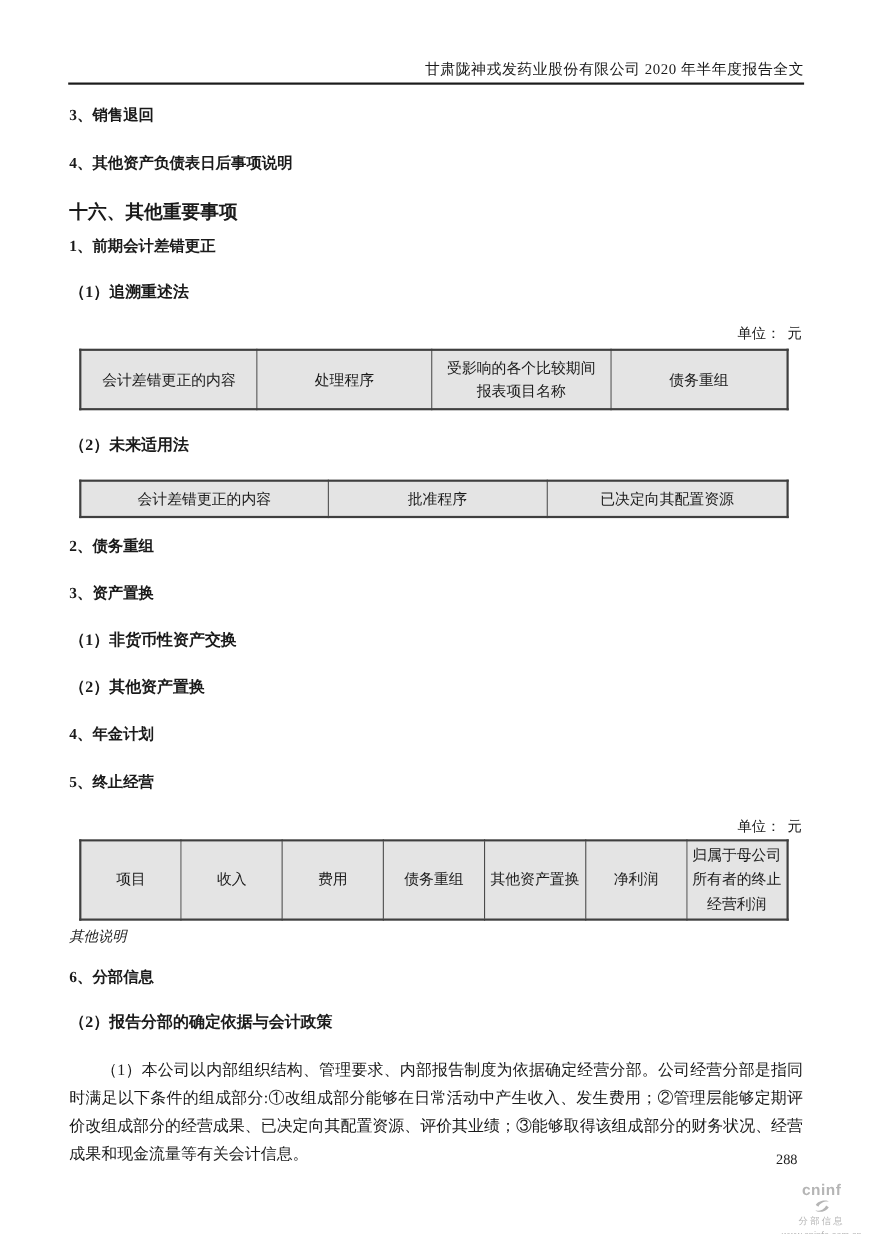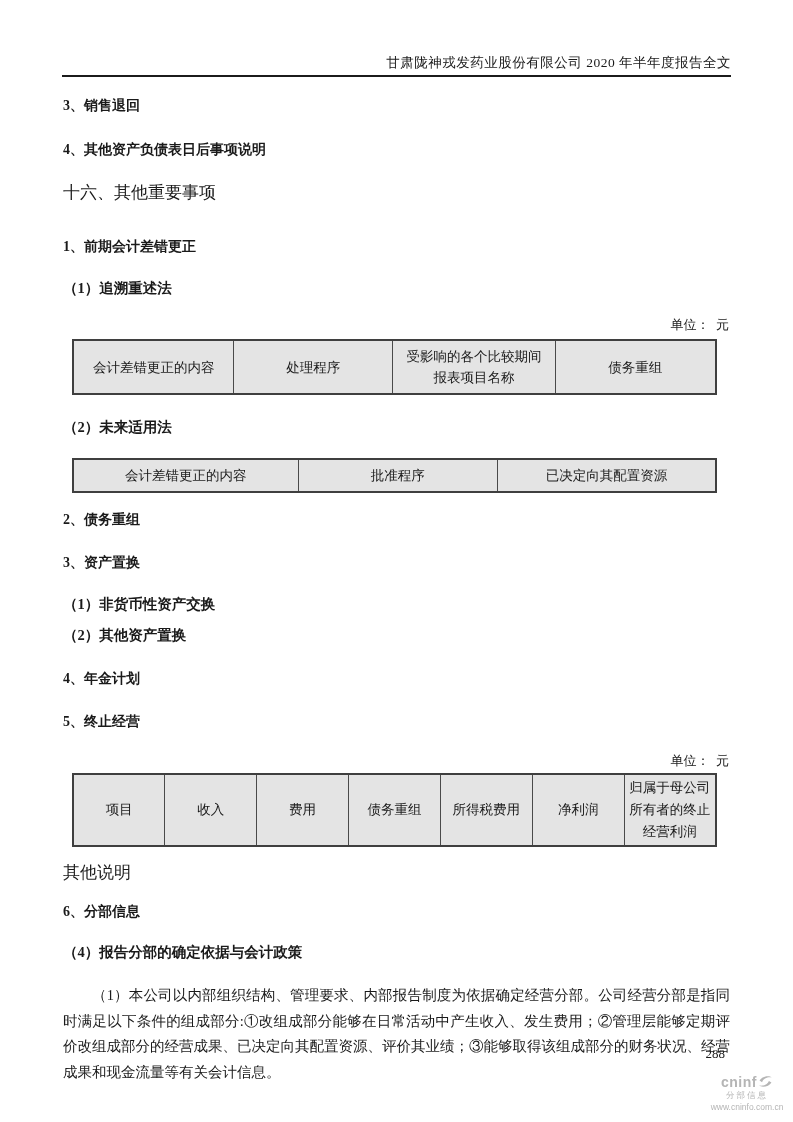--- a/index.html
+++ b/index.html
@@ -15,21 +15,21 @@
   .header{
     margin:0 62px;
     padding-top:54px;
     padding-bottom:3px;
     border-bottom:2px solid #1b1b1b;
     text-align:right;
     font-size:13.5px;
     letter-spacing:.5px;
   }
   .content{margin:0 63px;}
-  .h-big{font-size:17px;font-weight:normal;margin:24px 0 0;line-height:20px;}
+  .h-big{font-size:17px;font-weight:bold;margin:24px 0 0;line-height:20px;}
   .h-sm{font-size:14px;font-weight:bold;margin:24px 0 0;line-height:19px;}
   .h-sub{font-size:14.5px;font-weight:bold;margin:23px 0 0;line-height:19px;}
   .unit{
     text-align:right;font-size:13px;margin:19px 1px 0 0;
     white-space:pre;line-height:16px;
   }
   table{
     border-collapse:collapse;
     table-layout:fixed;
     width:645px;
@@ -46,21 +46,21 @@
     padding:2px 8px;
     line-height:21px;
     overflow:hidden;
   }
   .t1 th{height:48px;}
   .t2{margin-top:21px;}
   .t2 th{height:27px;}
   .t3{margin-top:4px;}
   .t3 th{height:66px;line-height:22px;padding:2px 4px;}
   .after-table{margin-top:17px;}
-  .note{font-size:17px;margin:17px 0 0;line-height:17px;}
+  .note{font-size:13px;margin:5px 0 0;line-height:17px;font-style:italic;}
   .para{
     font-size:14.5px;
     line-height:25.5px;
     text-align:justify;
     text-indent:2em;
     margin:21px 0 0;
   }
   .page-number{
     position:absolute;
     top:1046px;right:68px;
@@ -69,21 +69,21 @@
   .cninfo{
     position:absolute;
     top:1074px;right:4px;
     width:84px;
     color:#b5b5b5;
     font-family:"Liberation Sans","DejaVu Sans",sans-serif;
     text-align:center;
     line-height:1;
   }
   .cninfo .brand-row{
-    display:flex;align-items:center;justify-content:center;gap:1px;
+    display:flex;align-items:center;justify-content:center;gap:1px;flex-direction:column;
   }
   .cninfo .brand{
     font-size:14px;font-weight:bold;letter-spacing:.5px;
   }
   .cninfo .swoosh{width:15px;height:15px;display:inline-block;}
   .cninfo .cn{font-size:8.5px;letter-spacing:2px;margin-top:2px;}
   .cninfo .url{font-size:8.5px;margin-top:3px;letter-spacing:0;}
 </style>
 </head>
 <body>
@@ -95,21 +95,21 @@
   </div>
 
   <div class="content">
 
     <div class="h-sm" style="margin-top:19px">3、销售退回</div>
 
     <div class="h-sm" style="margin-top:25px">4、其他资产负债表日后事项说明</div>
 
     <div class="h-big">十六、其他重要事项</div>
 
-    <div class="h-sm" style="margin-top:34px">1、前期会计差错更正</div>
+    <div class="h-sm" style="margin-top:12px">1、前期会计差错更正</div>
 
     <div class="h-sub">（1）追溯重述法</div>
 
     <div class="unit">单位：  元</div>
 
     <table class="t1">
       <colgroup>
           <col style="width:25%">
           <col style="width:24.7%">
           <col style="width:25.3%">
@@ -141,21 +141,21 @@
       </tr>
     </tbody>
       </table>
 
     <div class="h-sm after-table">2、债务重组</div>
 
     <div class="h-sm">3、资产置换</div>
 
     <div class="h-sub">（1）非货币性资产交换</div>
 
-    <div class="h-sub" style="margin-top:12px">（2）其他资产置换</div>
+    <div class="h-sub" style="margin-top:24px">（2）其他资产置换</div>
 
     <div class="h-sm">4、年金计划</div>
 
     <div class="h-sm">5、终止经营</div>
 
     <div class="unit" style="margin-top:22px">单位：  元</div>
 
     <table class="t3">
       <colgroup>
           <col>
@@ -165,32 +165,32 @@
           <col>
           <col>
           <col>
         </colgroup>
       <tbody>
           <tr>
         <th>项目</th>
         <th>收入</th>
         <th>费用</th>
         <th>债务重组</th>
-        <th>所得税费用</th>
+        <th>其他资产置换</th>
         <th>净利润</th>
         <th>归属于母公司所有者的终止经营利润</th>
       </tr>
     </tbody>
       </table>
 
     <div class="note">其他说明</div>
 
     <div class="h-sm" style="margin-top:21px">6、分部信息</div>
 
-    <div class="h-sub" style="margin-top:22px">（4）报告分部的确定依据与会计政策</div>
+    <div class="h-sub" style="margin-top:22px">（2）报告分部的确定依据与会计政策</div>
 
     <div class="para">（1）本公司以内部组织结构、管理要求、内部报告制度为依据确定经营分部。公司经营分部是指同时满足以下条件的组成部分:①改组成部分能够在日常活动中产生收入、发生费用；②管理层能够定期评价改组成部分的经营成果、已决定向其配置资源、评价其业绩；③能够取得该组成部分的财务状况、经营成果和现金流量等有关会计信息。</div>
 
   </div>
 
   <div class="page-number">288</div>
 
   <div class="cninfo">
     <div class="brand-row">
       <span class="brand">cninf</span>

